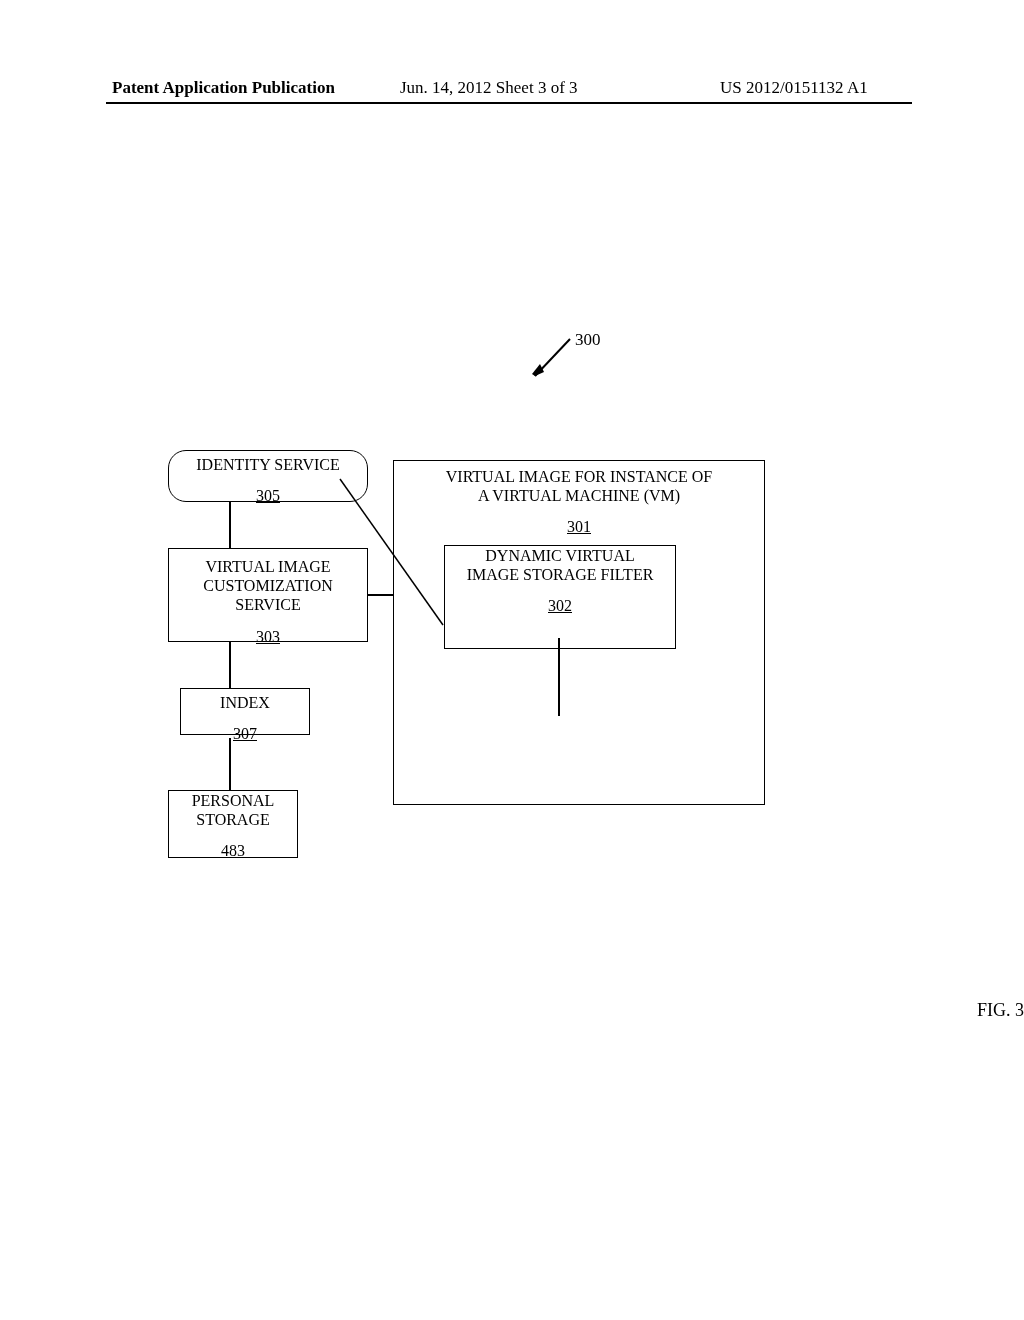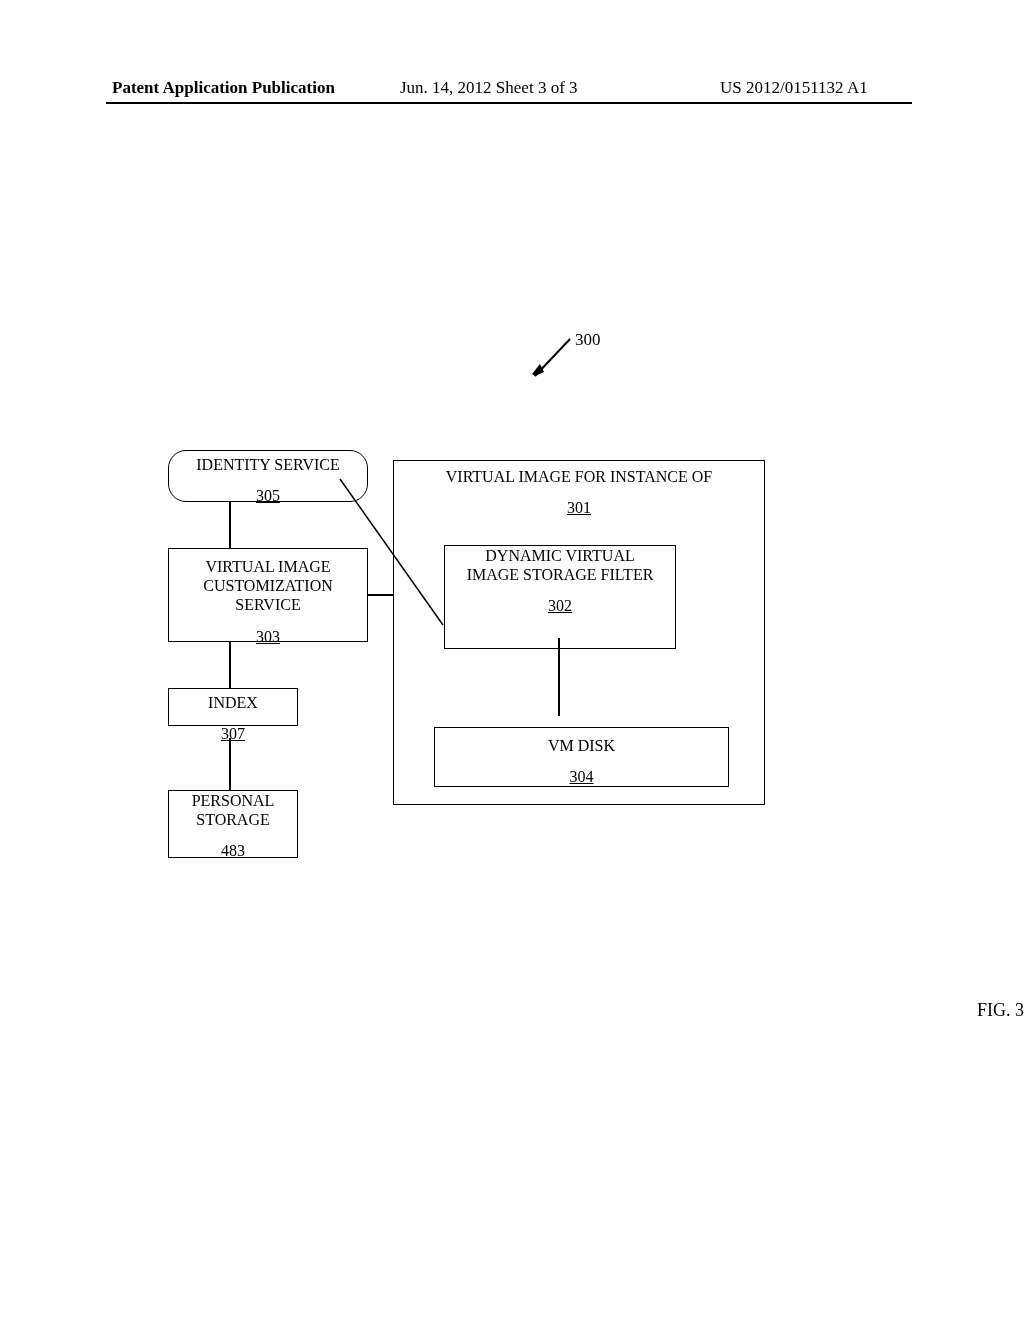--- a/index.html
+++ b/index.html
@@ -108,45 +108,42 @@
     <span class="num">305</span>
   </div>
 
   <div class="box" style="left:168px; top:248px; width:200px; height:94px; padding-top:8px;">
     <span class="title">VIRTUAL IMAGE</span>
     <span class="title">CUSTOMIZATION</span>
     <span class="title">SERVICE</span>
     <span class="num">303</span>
   </div>
 
-  <div class="box" style="left:168px; top:388px; width:130px; height:38px;">
+  <div class="box" style="left:180px; top:388px; width:130px; height:47px;">
     <span class="title">INDEX</span>
     <span class="num">307</span>
   </div>
 
   <div class="box" style="left:168px; top:490px; width:130px; height:68px; padding-top:0;">
     <span class="title">PERSONAL</span>
     <span class="title">STORAGE</span>
     <span class="num no-underline">483</span>
   </div>
 
   <div class="box" style="left:393px; top:160px; width:372px; height:345px; padding-top:6px;">
     <span class="title">VIRTUAL IMAGE FOR INSTANCE OF</span>
+    <span class="title">A VIRTUAL MACHINE (VM)</span>
     <span class="num">301</span>
 
     <div class="box" style="left:50px; top:84px; width:232px; height:104px; padding-top:0;">
       <span class="title">DYNAMIC VIRTUAL</span>
       <span class="title">IMAGE STORAGE FILTER</span>
       <span class="num">302</span>
     </div>
 
-    <div class="box" style="left:40px; top:266px; width:295px; height:60px; padding-top:8px;">
-      <span class="title">VM DISK</span>
-      <span class="num">304</span>
-    </div>
   </div>
 
   <div class="connector" style="left:229px; top:202px; width:2px; height:46px;"></div>
   <div class="connector" style="left:229px; top:342px; width:2px; height:46px;"></div>
   <div class="connector" style="left:229px; top:438px; width:2px; height:52px;"></div>
 
   <div class="connector" style="left:558px; top:338px; width:2px; height:78px;"></div>
 
   <svg class="arrow-svg" style="left:336px; top:175px;" width="130" height:="" height="165">
     <line x1="4" y1="4" x2="107" y2="150" stroke="#000" stroke-width="1.5"></line>

